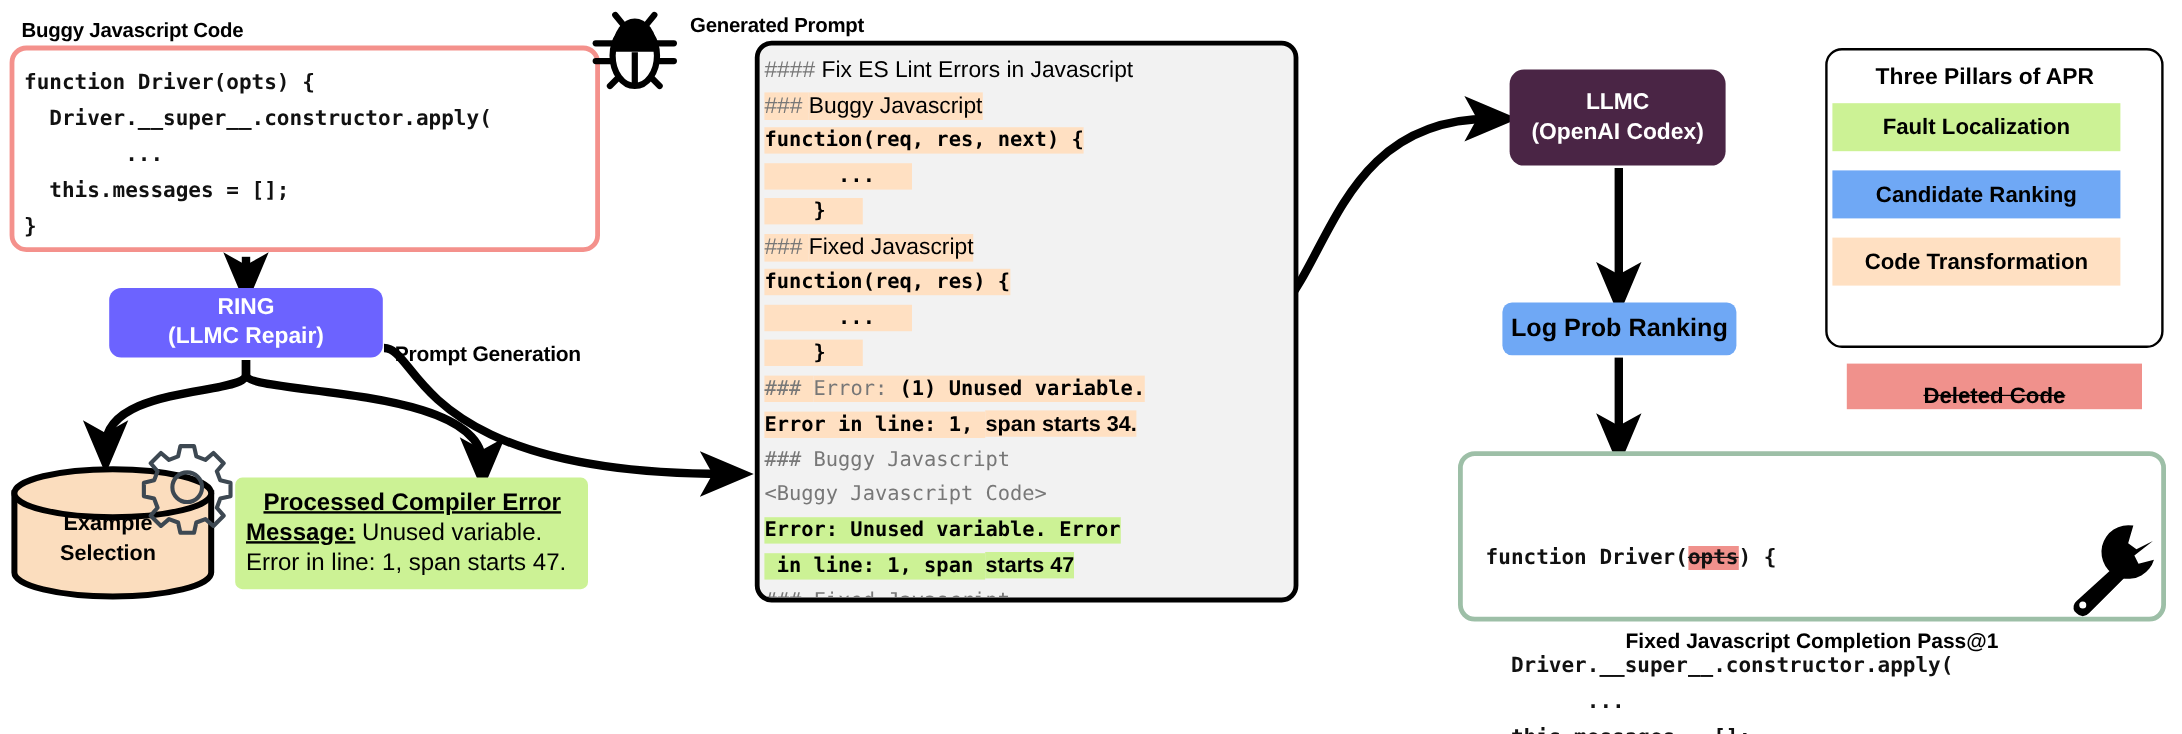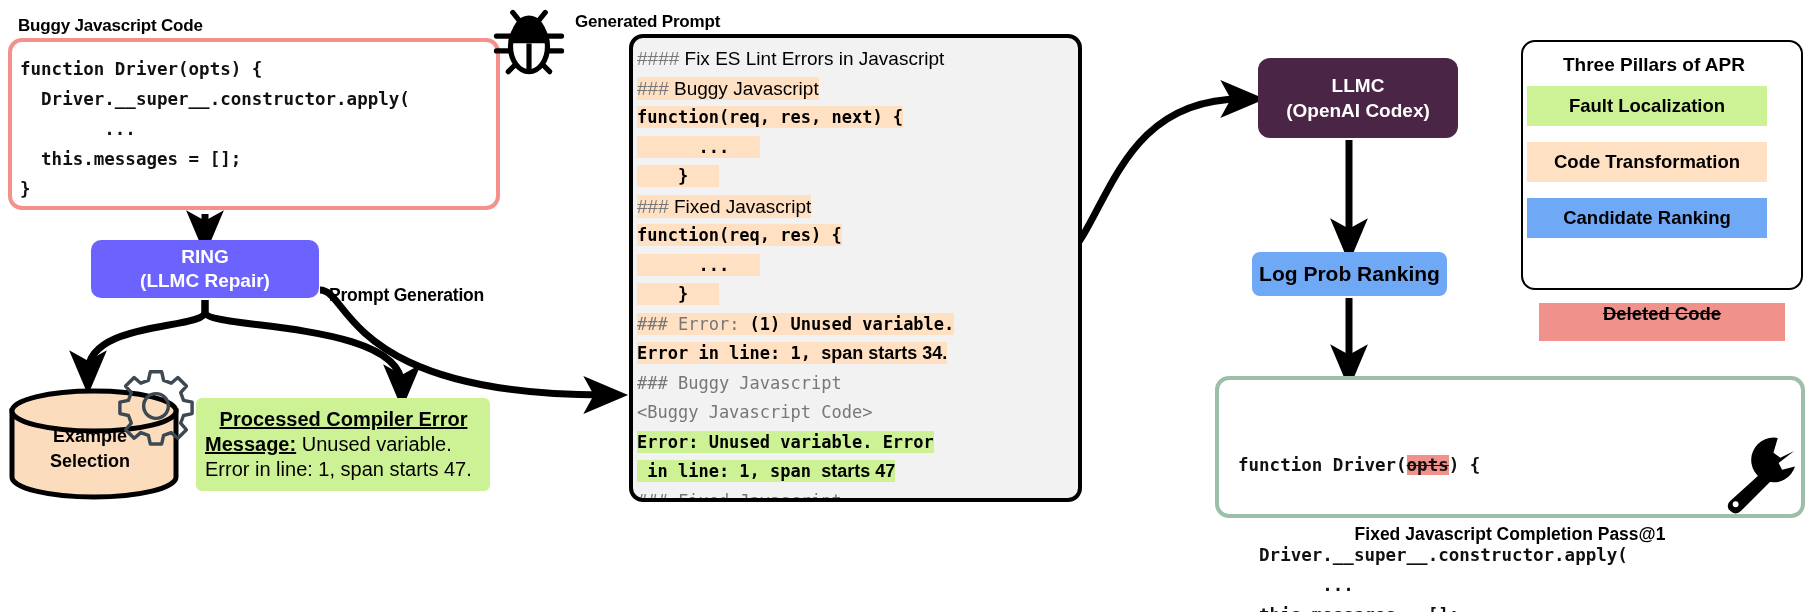--- a/index.html
+++ b/index.html
@@ -97,21 +97,21 @@
   .sans { font-family: "Liberation Sans", sans-serif; font-size: 19px; }
   .mono { font-family: "DejaVu Sans Mono", monospace; font-size: 17px; }
   .monob { font-family: "DejaVu Sans Mono", monospace; font-size: 17px; font-weight: bold; }
   .sansb { font-family: "Liberation Sans", sans-serif; font-size: 18px; font-weight: bold; }
   .hl-orange { background: #ffe0c2; }
   .hl-green  { background: #ccf295; }
   .gray { color: #777; }
 
   
   #llmc-box {
-    left: 1258px; top: 58px; width: 200px; height: 80px;
+    left: 1258px; top: 58px; width: 180px; height: 80px;
     background: #4a2545;
     border-radius: 12px;
     display: flex; flex-direction: column;
     align-items: center; justify-content: center;
     color: #fff; font-weight: bold; font-size: 19px; line-height: 25px;
   }
   
   #logprob-box {
     left: 1252px; top: 252px; width: 195px; height: 44px;
     background: #6fa8f5;
@@ -138,21 +138,21 @@
     display: flex; align-items: center; justify-content: center;
     font-weight: bold; font-size: 18.5px;
   }
   .pillar.p0 { background: #ccf295; }
   .pillar.p1 { background: #ffe0c2; }
   .pillar.p2 { background: #6fa8f5; }
 
   #deleted-code-chip {
     left: 1539px; top: 303px; width: 246px; height: 38px;
     background: #f0918c;
-    display: flex; align-items: flex-start; justify-content: center;
+    display: flex; align-items: flex-end; justify-content: center;
     font-weight: bold; font-size: 18.5px;
     text-decoration: line-through;
   }
 
   
   #fixed-code-box {
     left: 1215px; top: 376px; width: 590px; height: 142px;
     border: 4px solid #9dbfa7;
     border-radius: 14px;
     background: #ffffff;
@@ -285,25 +285,25 @@
 
   <div class="abs" id="logprob-box" style="background: rgb(111, 168, 245); justify-content: center;">
     <span>Log Prob Ranking</span>
   </div>
 
   <div class="abs" id="pillars-panel">
     <div id="pillars-title">Three Pillars of APR</div>
     <div class="pillar p0" style="background: rgb(204, 242, 149);">
       <span>Fault Localization</span>
     </div>
+    <div class="pillar p2" style="background: rgb(111, 168, 245);">
+      <span>Candidate Ranking</span>
+    </div>
     <div class="pillar p1" style="background: rgb(255, 224, 194);">
       <span>Code Transformation</span>
-    </div>
-    <div class="pillar p2" style="background: rgb(111, 168, 245);">
-      <span>Candidate Ranking</span>
     </div>
   </div>
   <div class="abs" id="deleted-code-chip" style="background: rgb(240, 145, 140);">
     <span>Deleted Code</span>
   </div>
 
   <div class="abs" id="fixed-code-box" style="border-color: rgb(157, 191, 167);"></div>
   <div class="abs code" id="fixed-code-text">
     <div><span>function Driver(</span><span class="strike-chip" style="background: rgb(240, 145, 140);">opts</span><span>) {</span></div>
     <div id="fixed-code-rest"><div>  Driver.__super__.constructor.apply(</div><div>        ...</div><div>  this.messages = [];</div></div>

